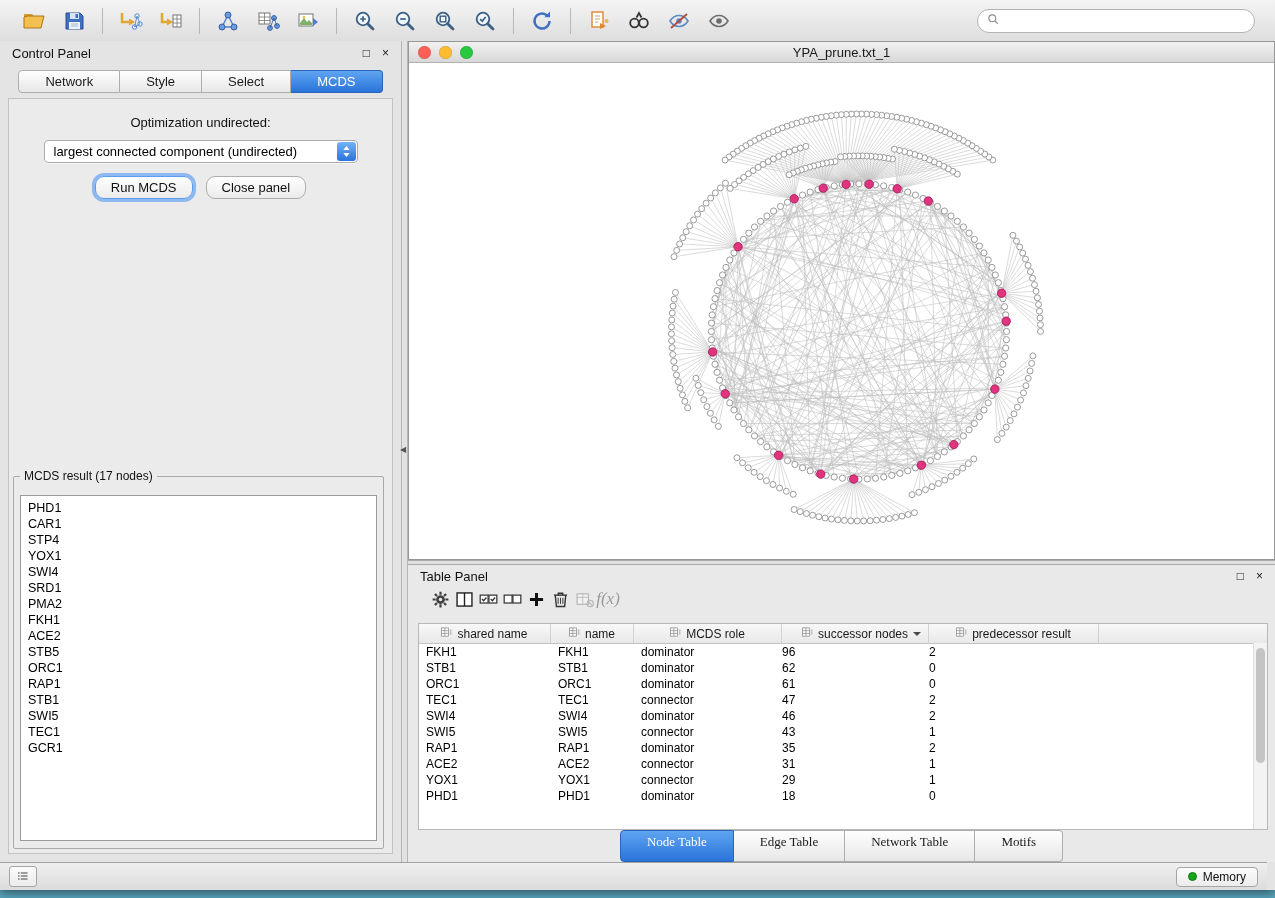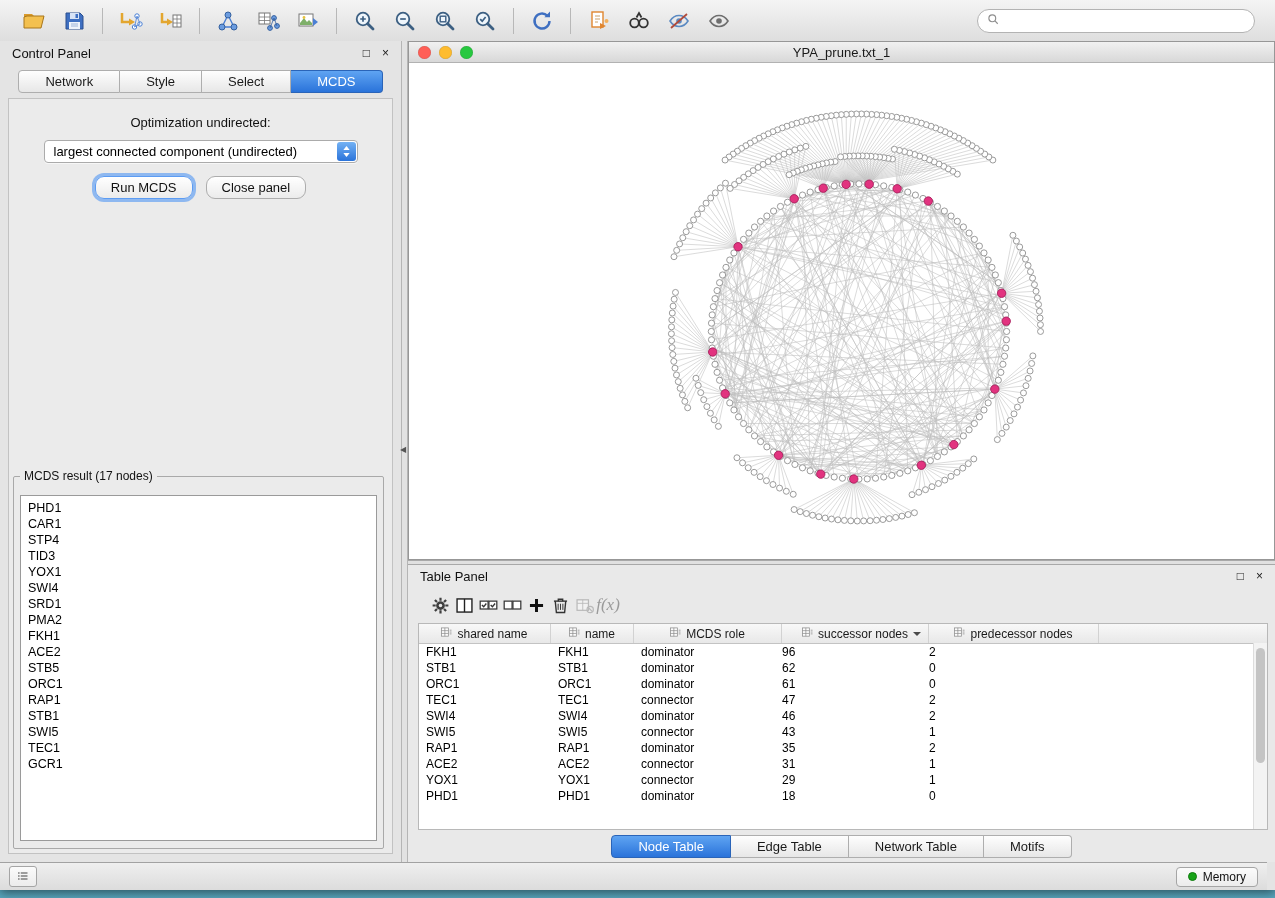--- a/index.html
+++ b/index.html
@@ -52,36 +52,36 @@
   .net-titlebar{height:20px;background:linear-gradient(#f1f1f1,#d8d8d8);border-bottom:1px solid #b2b2b2;display:flex;align-items:center;position:relative;flex:0 0 20px;}
   .lights{display:flex;gap:8px;padding-left:9px;z-index:2;}
   .light{width:13px;height:13px;border-radius:50%;box-shadow:inset 0 0 1px rgba(0,0,0,.4);}
   .net-title{position:absolute;left:0;right:0;text-align:center;font-size:13px;color:#1a1a1a;}
   .net-canvas{flex:1;width:100%;height:100%;background:#fff;display:block;}
   .h-splitter{height:5px;background:#e0e0e0;border-top:1px solid #a8a8a8;border-bottom:1px solid #a8a8a8;box-sizing:border-box;}
 
   
   .table-panel{flex:1;display:flex;flex-direction:column;background:#e9e9e9;min-height:0;}
   .tp-header{height:22px;display:flex;align-items:center;padding:0 12px;font-size:13px;color:#111;}
-  .tp-toolbar{height:36px;display:flex;align-items:center;padding-left:20px;background:#e9e9e9;flex:0 0 36px;}
+  .tp-toolbar{height:36px;display:flex;padding-left:20px;background:#e9e9e9;flex:0 0 36px;}
   .tp-btn{width:24px;height:24px;display:flex;align-items:center;justify-content:center;}
   .tp-btn svg{width:21px;height:21px;display:block;}
   .fx{font-family:"Liberation Serif",serif;font-style:italic;font-size:17px;color:#9a9a9a;}
   .table-wrap{flex:1;margin:0 7px 0 10px;position:relative;background:#fff;border:1px solid #b8b8b8;overflow:hidden;display:flex;flex-direction:column;min-height:0;}
   .thead{display:grid;grid-template-columns:132px 83px 148px 147px 170px 1fr;height:19px;background:linear-gradient(#f8f8f8,#e8e8e8);border-bottom:1px solid #c3c3c3;font-size:12px;flex:0 0 19px;}
   .th{display:flex;align-items:center;justify-content:center;gap:5px;border-right:1px solid #d2d2d2;color:#1a1a1a;position:relative;white-space:nowrap;overflow:hidden;}
   .th:last-child{border-right:none;}
   .sort-chevron{position:absolute;right:7px;top:8px;width:0;height:0;border-left:4px solid transparent;border-right:4px solid transparent;border-top:4px solid #4a4a4a;}
   .tbody{flex:1;font-size:12px;overflow:hidden;}
   .tr{display:grid;grid-template-columns:132px 83px 148px 147px 170px 1fr;height:16px;line-height:16px;background:#fff;}
   .td{padding-left:7px;white-space:nowrap;overflow:hidden;color:#000;}
   .td.num{text-align:left;padding-right:11px;padding-left:0;}
   .vscroll{position:absolute;right:0;top:19px;bottom:0;width:14px;background:#f3f3f3;border-left:1px solid #ddd;box-sizing:border-box;}
   .vthumb{position:absolute;left:2px;right:2px;top:5px;height:62%;background:#c4c4c4;border-radius:5px;}
-  .tp-tabs{height:32px;display:flex;justify-content:center;align-items:center;flex:0 0 32px;}
+  .tp-tabs{height:32px;display:flex;justify-content:center;flex:0 0 32px;font-family:Liberation Serif, serif;}
 
   
   .status-bar{position:absolute;left:0;right:8px;bottom:0;height:28px;background:linear-gradient(#efefef,#dcdcdc);border-top:1px solid #a2a2a2;display:flex;align-items:center;padding:0 9px;box-sizing:border-box;}
   .sb-left-btn{width:26px;height:19px;border:1px solid #a5a5a5;border-radius:3px;background:linear-gradient(#fbfbfb,#ececec);display:flex;align-items:center;justify-content:center;}
   .memory-btn{margin-left:auto;display:flex;align-items:center;gap:6px;border:1px solid #a5a5a5;border-radius:4px;background:linear-gradient(#fbfbfb,#ececec);padding:2px 11px;font-size:12px;color:#111;}
   .mem-dot{width:9px;height:9px;border-radius:50%;background:#18a318;border:1px solid #0e7a0e;box-sizing:border-box;}
 </style>
 </head>
 <body>
 
@@ -300,21 +300,20 @@
           <div class="btn-row">
             <button class="btn focused">Run MCDS</button>
             <button class="btn">Close panel</button>
           </div>
           <fieldset class="result-box">
             <legend>MCDS result (17 nodes)</legend>
             <div class="result-list" id="result-list">
                 <div class="result-item">PHD1</div>
                 <div class="result-item">CAR1</div>
                 <div class="result-item">STP4</div>
-                <div class="result-item">TID3</div>
                 <div class="result-item">YOX1</div>
                 <div class="result-item">SWI4</div>
                 <div class="result-item">SRD1</div>
                 <div class="result-item">PMA2</div>
                 <div class="result-item">FKH1</div>
                 <div class="result-item">ACE2</div>
                 <div class="result-item">STB5</div>
                 <div class="result-item">ORC1</div>
                 <div class="result-item">RAP1</div>
                 <div class="result-item">STB1</div>
@@ -815,21 +814,21 @@
                     </svg></span>
                   <span>successor nodes</span>
                   <span class="sort-chevron"></span>
                 </div>
                 <div class="th">
                   <span><svg viewBox="0 0 12 12" width="11" height="11">
                       <rect x="0.5" y="1" width="7.5" height="9" fill="#fdfdfd" stroke="#8a8a8a" stroke-width="0.8"></rect>
                       <path d="M0.5 4h7.5M0.5 7h7.5M4.2 1v9" stroke="#8a8a8a" stroke-width="0.8"></path>
                       <path d="M9.5 3.5h2M9.5 5.5h2M9.5 7.5h2" stroke="#8a8a8a" stroke-width="0.8"></path>
                     </svg></span>
-                  <span>predecessor nodes</span>
+                  <span>predecessor result</span>
                 </div>
                 <div class="th"></div>
               </div>
             <div class="tbody" id="tbody">
                 <div class="tr">
                   <div class="td">FKH1</div>
                   <div class="td">FKH1</div>
                   <div class="td">dominator</div>
                   <div class="td num">96</div>
                   <div class="td num">2</div>

